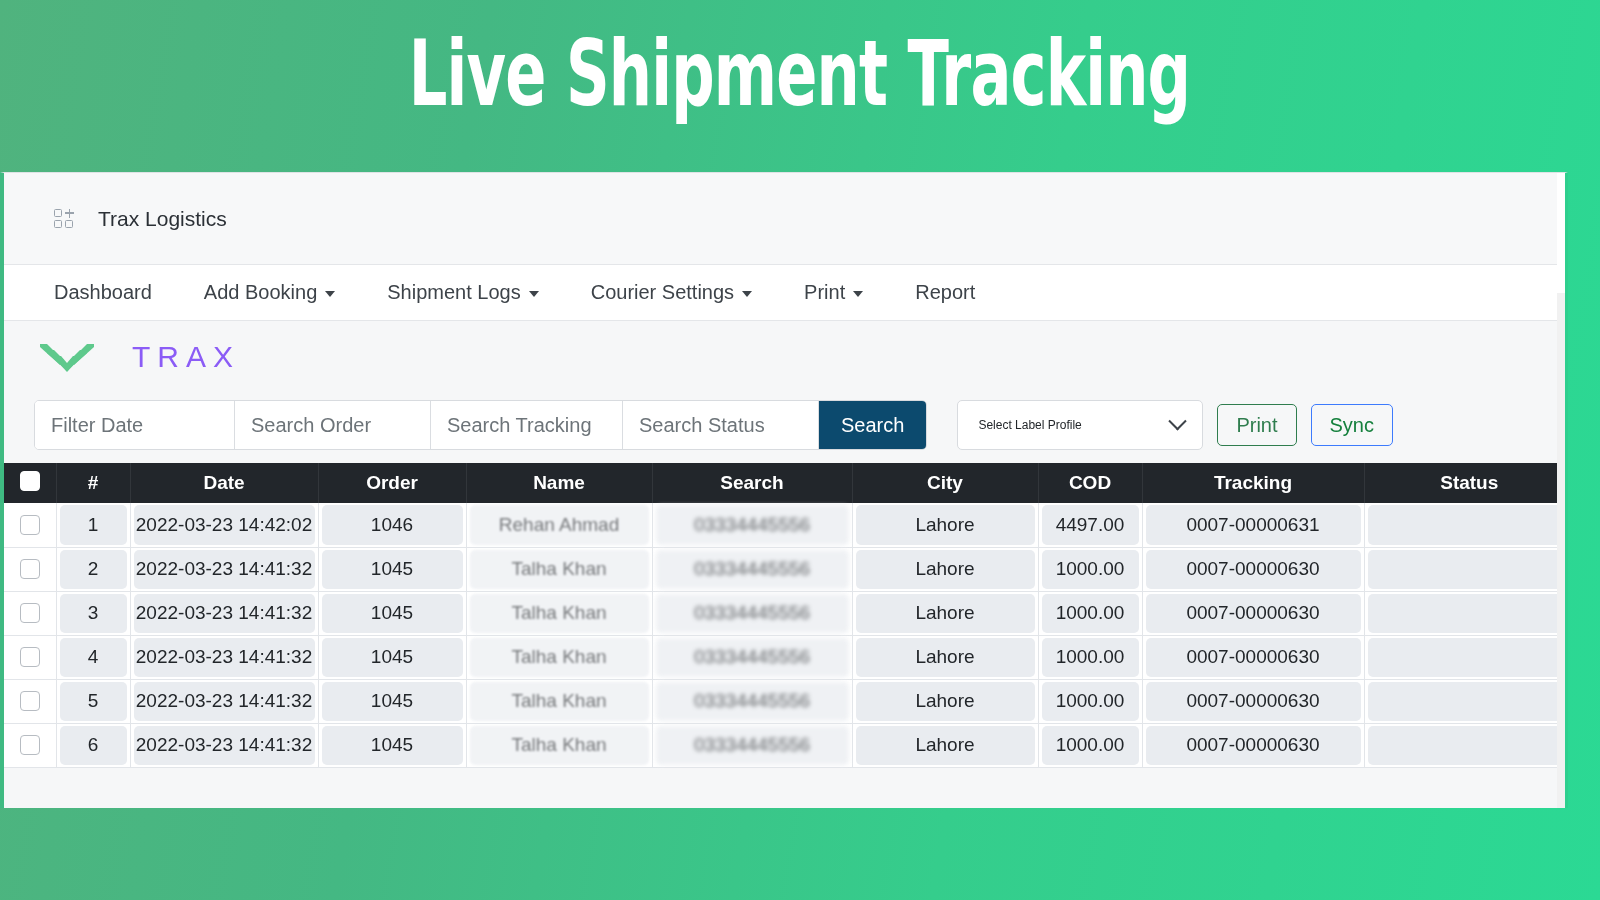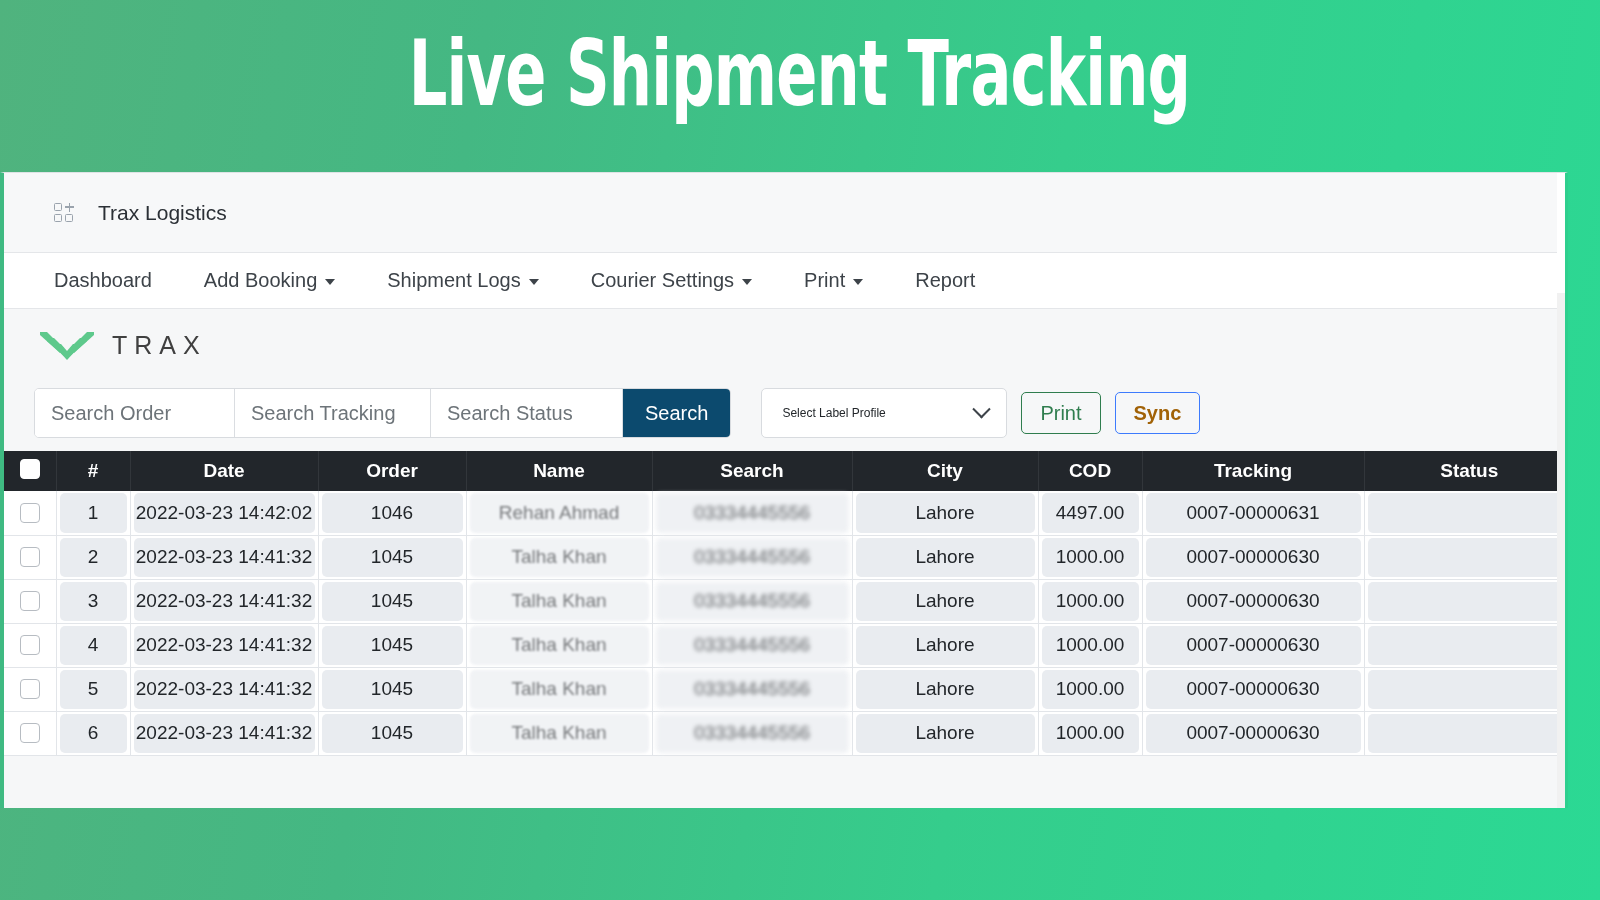--- a/index.html
+++ b/index.html
@@ -46,21 +46,21 @@
     height: 636px;
     background: #ffffff;
     border-left: 4px solid #3fba82;
     border-right: 3px solid #2ecf8e;
     border-top: 1px solid #dfe3e6;
     overflow: hidden;
   }
 
   
   .appbar {
-    height: 80px;
+    height: 92px;
     background: #f7f8f9;
     border-bottom: 1px solid #e4e6e9;
     display: flex;
     align-items: center;
     padding-left: 50px;
     gap: 22px;
   }
   .appbar-icon {
     width: 22px;
     height: 22px;
@@ -139,24 +139,25 @@
     align-items: center;
     padding-left: 34px;
     gap: 16px;
   }
   .logo-mark {
     width: 58px;
     height: 42px;
     flex: none;
   }
   .logo-word {
-    font-size: 25px;
+    font-size: 30px;
     letter-spacing: 7px;
-    color: #404040;
+    color: #8b5cf6;
     font-weight: 400;
+    margin-left: 20px;
   }
 
   
   .toolbar {
     display: flex;
     align-items: center;
     padding: 0 30px 0 30px;
     gap: 0;
     height: 64px;
   }
@@ -229,22 +230,21 @@
     font-family: "Liberation Sans", sans-serif;
   }
   .btn-print {
     margin-left: 14px;
     border: 1px solid #2f7d4e;
     color: #2f7d4e;
   }
   .btn-sync {
     margin-left: 14px;
     border: 1px solid #3d7bfd;
-    color: #a16207;
-    font-weight: bold;
+    color: #15803d;
   }
 
   
   .tablewrap {
     padding: 0;
     margin-top: 6px;
   }
   table {
     width: 100%;
     border-collapse: collapse;
@@ -383,20 +383,21 @@
           <polygon points="56,8 49,8 36,21 36,29 56,11"></polygon>
           <polygon points="49,14 42,14 32,24 32,32 49,17"></polygon>
           <polygon points="41,20 35,20 29,27 29,36 41,23"></polygon>
         </g>
       </svg>
       <div class="logo-word">TRAX</div>
     </div>
 
     <div class="toolbar">
       <div class="searchgroup">
+        <div class="field">Filter Date</div>
         <div class="field">Search Order</div>
         <div class="field">Search Tracking</div>
         <div class="field">Search Status</div>
         <button class="btn-search">Search</button>
       </div>
 
       <div class="select-profile">
         <span>Select Label Profile</span>
         <span class="chev"></span>
       </div>

